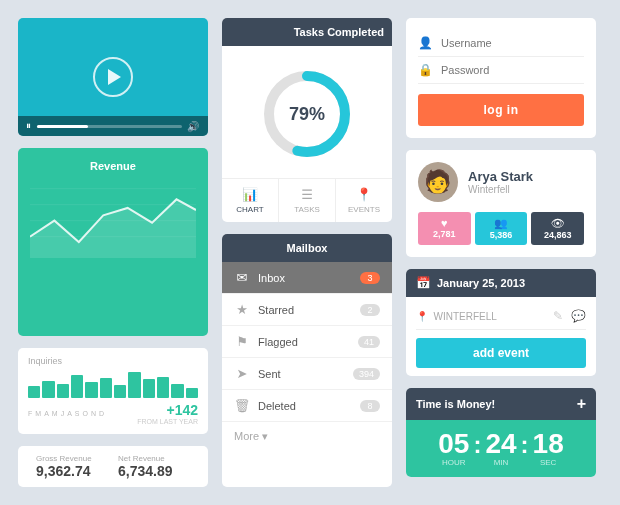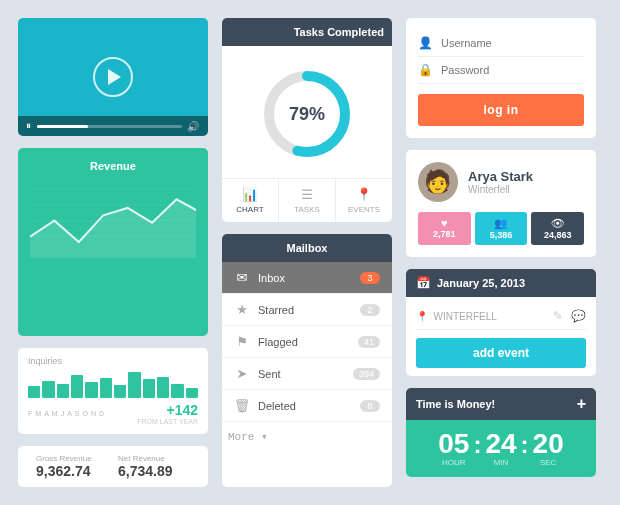--- a/index.html
+++ b/index.html
@@ -159,21 +159,21 @@
     .mail-item.active .mail-label { color: #fff; }
     .mail-item.active .mail-count { background: #ff7043; }
     .mail-icon { font-size: 13px; color: #aaa; width: 16px; text-align: center; }
     .mail-item.active .mail-icon { color: #fff; }
     .mail-label { flex: 1; font-size: 11px; color: #555; }
     .mail-count {
       background: #ddd; color: #fff; font-size: 9px;
       border-radius: 10px; padding: 1px 6px; min-width: 20px; text-align: center;
     }
     .mail-more {
-      padding: 8px 6px; font-size: 11px; color: #aaa; cursor: pointer; font-family: Liberation Mono, monospace;
+      padding: 8px 12px; font-size: 11px; color: #aaa; cursor: pointer;
     }
 
     
     .login-card {
       background: #fff;
       border-radius: 5px;
       padding: 12px;
     }
     .login-field {
       display: flex; align-items: center; gap: 8px;
@@ -494,19 +494,19 @@
         <div class="timer-val">05</div>
         <div class="timer-label">HOUR</div>
       </div>
       <div class="timer-sep">:</div>
       <div class="timer-unit">
         <div class="timer-val">24</div>
         <div class="timer-label">MIN</div>
       </div>
       <div class="timer-sep">:</div>
       <div class="timer-unit">
-        <div class="timer-val">20</div>
+        <div class="timer-val">18</div>
         <div class="timer-label">SEC</div>
       </div>
     </div>
   </div>
 
 </div>
 
 </body></html>

